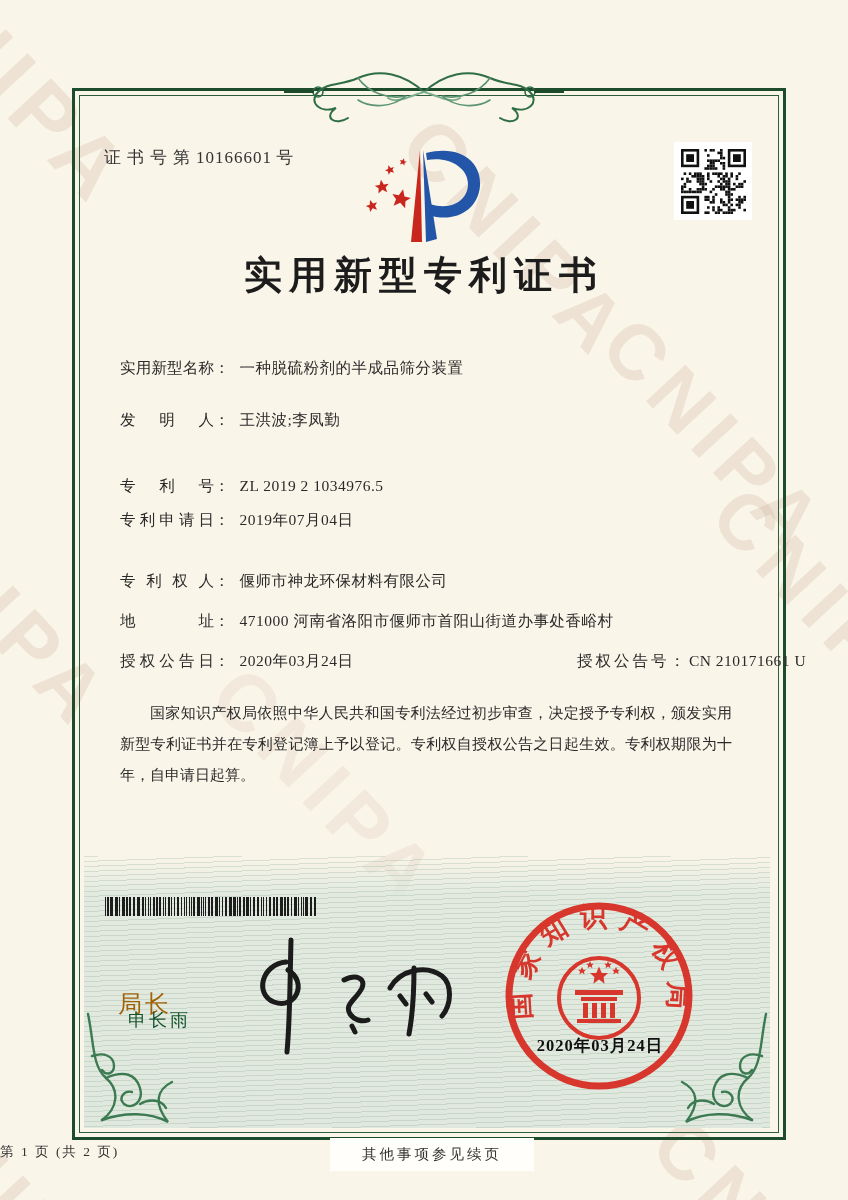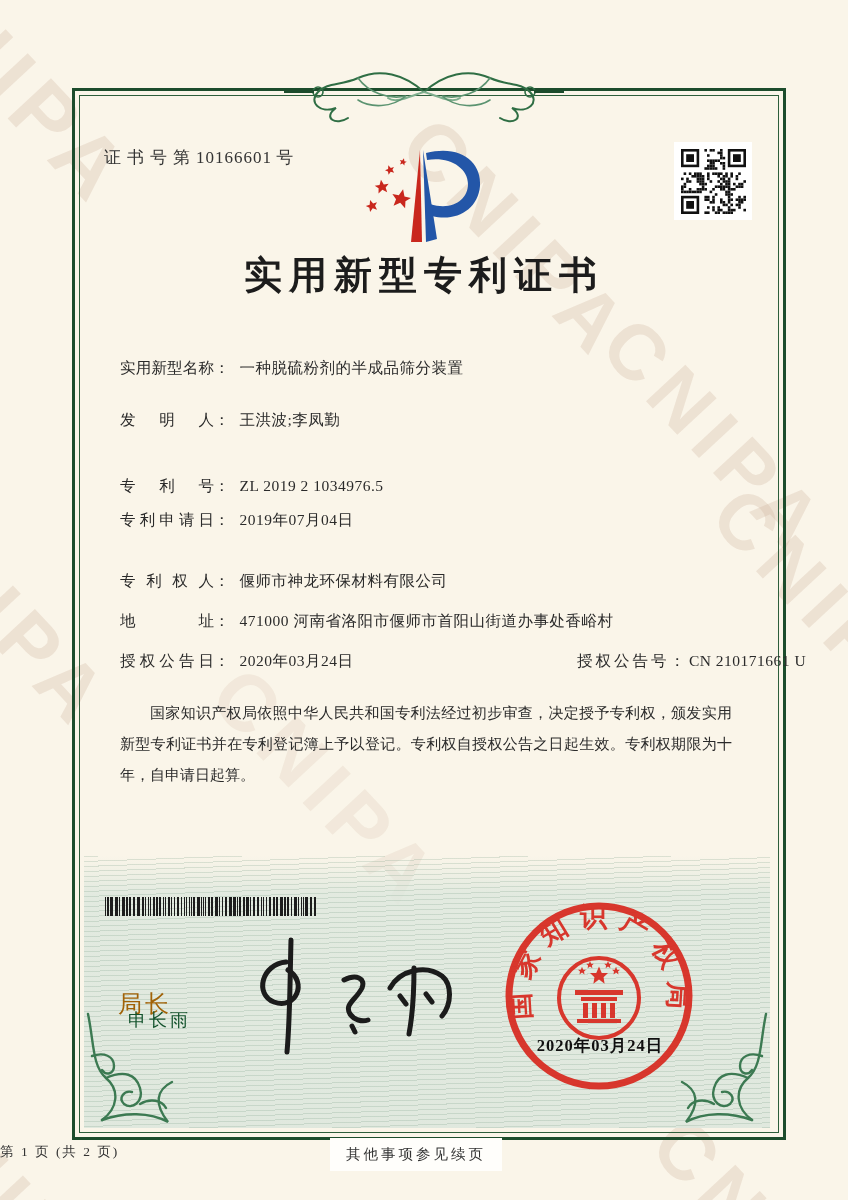--- a/index.html
+++ b/index.html
@@ -42,21 +42,21 @@
   .body-text{position:absolute;left:120px;top:698px;width:612px;font-size:15px;
       line-height:31px;text-align:justify;color:#2a2a2a;}
   .body-text p{margin:0;text-indent:2em;}
 
   
   .director{position:absolute;left:118px;top:988px;font-size:24px;color:#a16207;letter-spacing:3px;}
   .director-name{position:absolute;left:128px;top:1008px;font-size:18px;color:#14532d;letter-spacing:3px;}
   .page-info{position:absolute;left:0;top:1096px;width:848px;text-align:left;
       font-size:13.5px;color:#333;letter-spacing:2px;margin-top:47px;}
   .cont-note{position:absolute;left:330px;top:1138px;background:#fffefb;
-      padding:7px 16px;font-size:14.5px;letter-spacing:3px;color:#333;}
+      padding:7px 32px;font-size:14.5px;letter-spacing:3px;color:#333;}
 
   .seal-date{position:absolute;left:515px;top:1035px;width:170px;text-align:center;
       font-size:16.5px;color:#101010;letter-spacing:1px;font-weight:600;}
 
   .qr-box{position:absolute;left:674px;top:142px;width:78px;height:78px;background:#fff;
       display:flex;align-items:center;justify-content:center;}
 </style>
 </head>
 <body>
 

